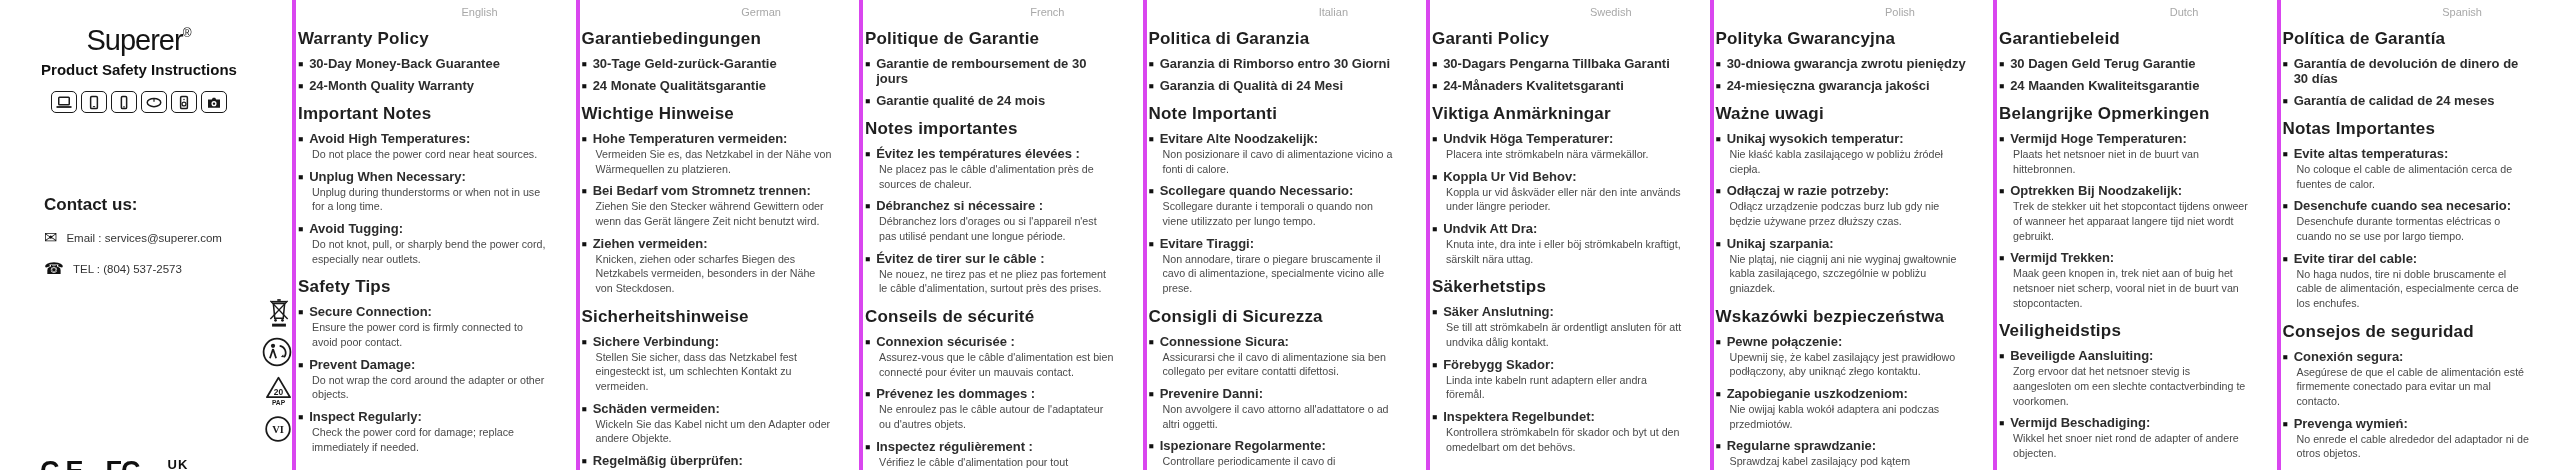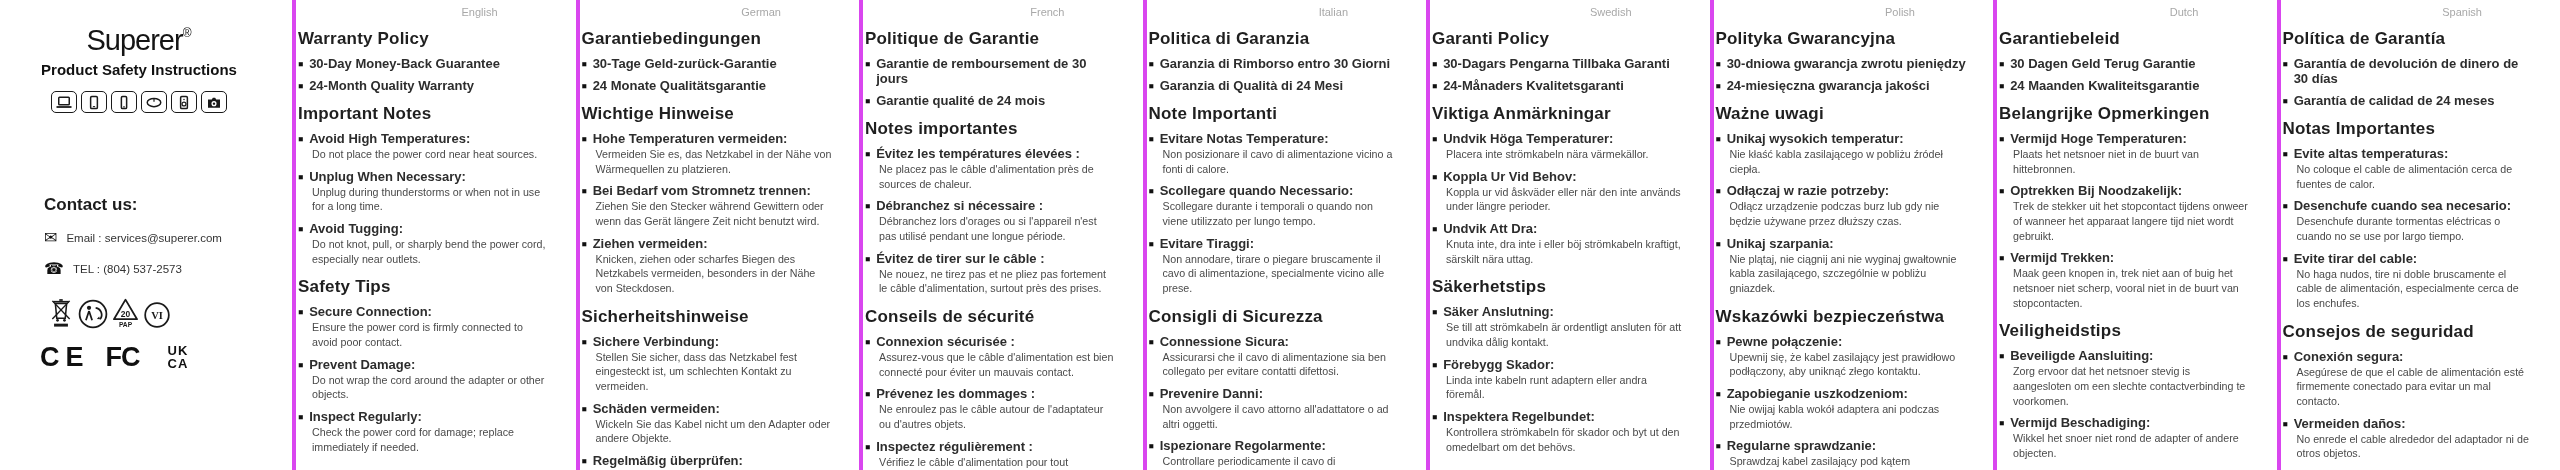--- a/index.html
+++ b/index.html
@@ -13,21 +13,21 @@
   .reg{font-size:12px;vertical-align:top;position:relative;top:2px;color:#141414;}
   .subtitle{font-size:15px;font-weight:700;color:#111;margin-top:4px;white-space:nowrap;}
   .devices{display:flex;gap:4px;justify-content:center;margin-top:13px;}
   .dev{width:26px;height:22px;border:1.7px solid #1a1a1a;border-radius:5px;display:flex;align-items:center;justify-content:center;box-sizing:border-box;}
   .dev svg{display:block;}
 
   .contact-h{font-size:17px;font-weight:700;color:#1c1c1c;margin:82px 0 0 44px;}
   .crow{display:flex;align-items:center;gap:9px;margin:15px 0 0 44px;font-size:11.5px;color:#333;}
   .cicon{font-size:16px;line-height:1;color:#111;}
 
-  .certs1{display:flex;align-items:flex-end;gap:4px;margin:20px 0 0 48px;}
+  .certs1{display:flex;align-items:flex-end;gap:4px;margin:20px 0 0 48px;flex-direction:column;}
   .certs2{display:flex;align-items:center;gap:16px;margin:9px 0 0 40px;color:#101010;}
   .ce{font-size:27px;font-weight:700;letter-spacing:6px;}
   .fcc{font-size:27px;font-weight:700;letter-spacing:-1px;}
   .ukca{font-size:13px;font-weight:800;line-height:0.95;letter-spacing:1px;margin-left:12px;}
 
   
   .cols{display:flex;flex:1;}
   .col{flex:0 0 283.5px;width:283.5px;box-sizing:border-box;padding:6px 26px 0 2px;border-left:4px solid #d946ef;}
   .lang{text-align:right;padding-right:52px;color:#a8a8a8;font-size:11px;}
   .sec-h{font-size:17px;font-weight:700;color:#1f1f1f;margin:11px 0 3px;letter-spacing:0.2px;}
@@ -339,21 +339,21 @@
         <div class="li">
           <div class="li-t">
             <span class="sq">■</span>
             <span>Garanzia di Qualità di 24 Mesi</span>
           </div>
         </div>
         <div class="sec-h">Note Importanti</div>
         <div class="li">
           <div class="li-t">
             <span class="sq">■</span>
-            <span>Evitare Notas Temperature:</span>
+            <span>Evitare Alte Noodzakelijk:</span>
           </div>
           <div class="li-b">Non posizionare il cavo di alimentazione vicino a fonti di calore.</div>
         </div>
         <div class="li">
           <div class="li-t">
             <span class="sq">■</span>
             <span>Scollegare quando Necessario:</span>
           </div>
           <div class="li-b">Scollegare durante i temporali o quando non viene utilizzato per lungo tempo.</div>
         </div>
@@ -608,21 +608,21 @@
         <div class="li">
           <div class="li-t">
             <span class="sq">■</span>
             <span>Conexión segura:</span>
           </div>
           <div class="li-b">Asegúrese de que el cable de alimentación esté firmemente conectado para evitar un mal contacto.</div>
         </div>
         <div class="li">
           <div class="li-t">
             <span class="sq">■</span>
-            <span>Vermeiden daños:</span>
+            <span>Prevenga wymień:</span>
           </div>
           <div class="li-b">No enrede el cable alrededor del adaptador ni de otros objetos.</div>
         </div>
         <div class="li">
           <div class="li-t">
             <span>Inspección regular:</span>
           </div>
         </div>
       </div>
     </div>

